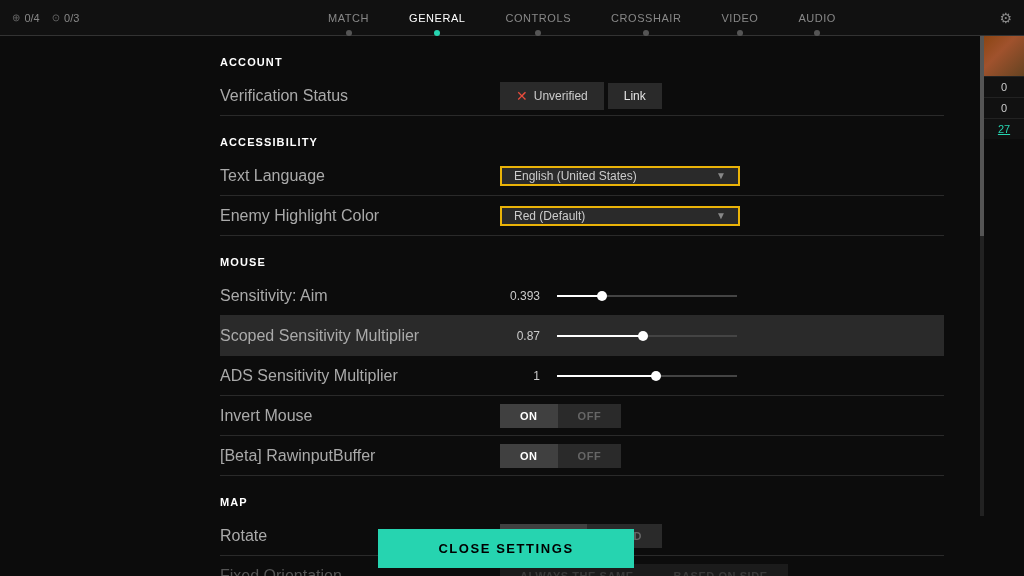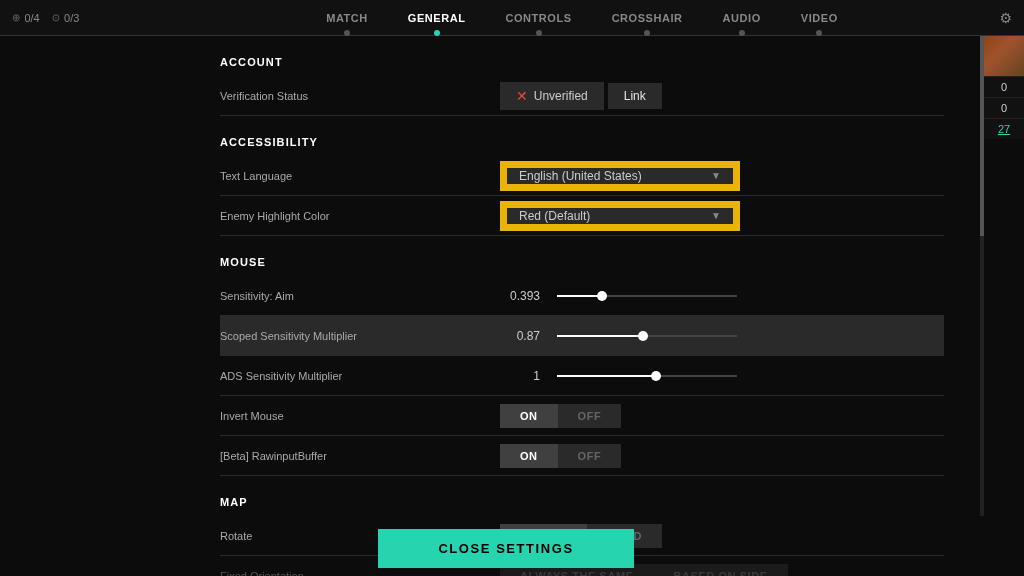--- a/index.html
+++ b/index.html
@@ -53,21 +53,21 @@
     }
 
     .nav-tab {
       color: #888;
       padding: 0 20px;
       height: 36px;
       display: flex;
       align-items: center;
       cursor: pointer;
       font-size: 11px;
-      font-weight: 700;
+      font-weight: 400;
       letter-spacing: 0.05em;
       position: relative;
       text-transform: uppercase;
     }
 
     .nav-tab.active {
       color: #fff;
     }
 
     .nav-tab.active::after {
@@ -172,21 +172,21 @@
       padding: 4px 0;
     }
 
     .setting-row.dimmed .setting-label {
       color: #555;
     }
 
     .setting-label {
       flex: 0 0 280px;
       color: #aaa;
-      font-size: 11px;
+      font-size: 16px;
     }
 
     .setting-control {
       flex: 1;
       display: flex;
       align-items: center;
     }
 
     
     .toggle-group {
@@ -213,21 +213,21 @@
     .toggle-btn.inactive {
       background: #2a2a2a;
       color: #666;
     }
 
     
     .dropdown {
       display: flex;
       align-items: center;
       background: #2a2a2a;
-      border: 7px solid #eab308;
+      border: 2px solid #eab308;
       padding: 1px 12px;
       min-width: 240px;
       cursor: pointer;
       justify-content: space-between;
     }
 
     .dropdown-text {
       color: #ccc;
       font-size: 12px;
     }
@@ -403,24 +403,24 @@
     <div class="nav-tab active">
       <span>GENERAL</span>
     </div>
     <div class="nav-tab">
       <span>CONTROLS</span>
     </div>
     <div class="nav-tab">
       <span>CROSSHAIR</span>
     </div>
     <div class="nav-tab">
+      <span>VIDEO</span>
+    </div>
+    <div class="nav-tab">
       <span>AUDIO</span>
-    </div>
-    <div class="nav-tab">
-      <span>VIDEO</span>
     </div>
   </div>
   <div class="top-nav-right">
     <span class="gear-icon">⚙</span>
   </div>
 </div>
 
 <div class="settings-panel">
   <div class="settings-content">
 

